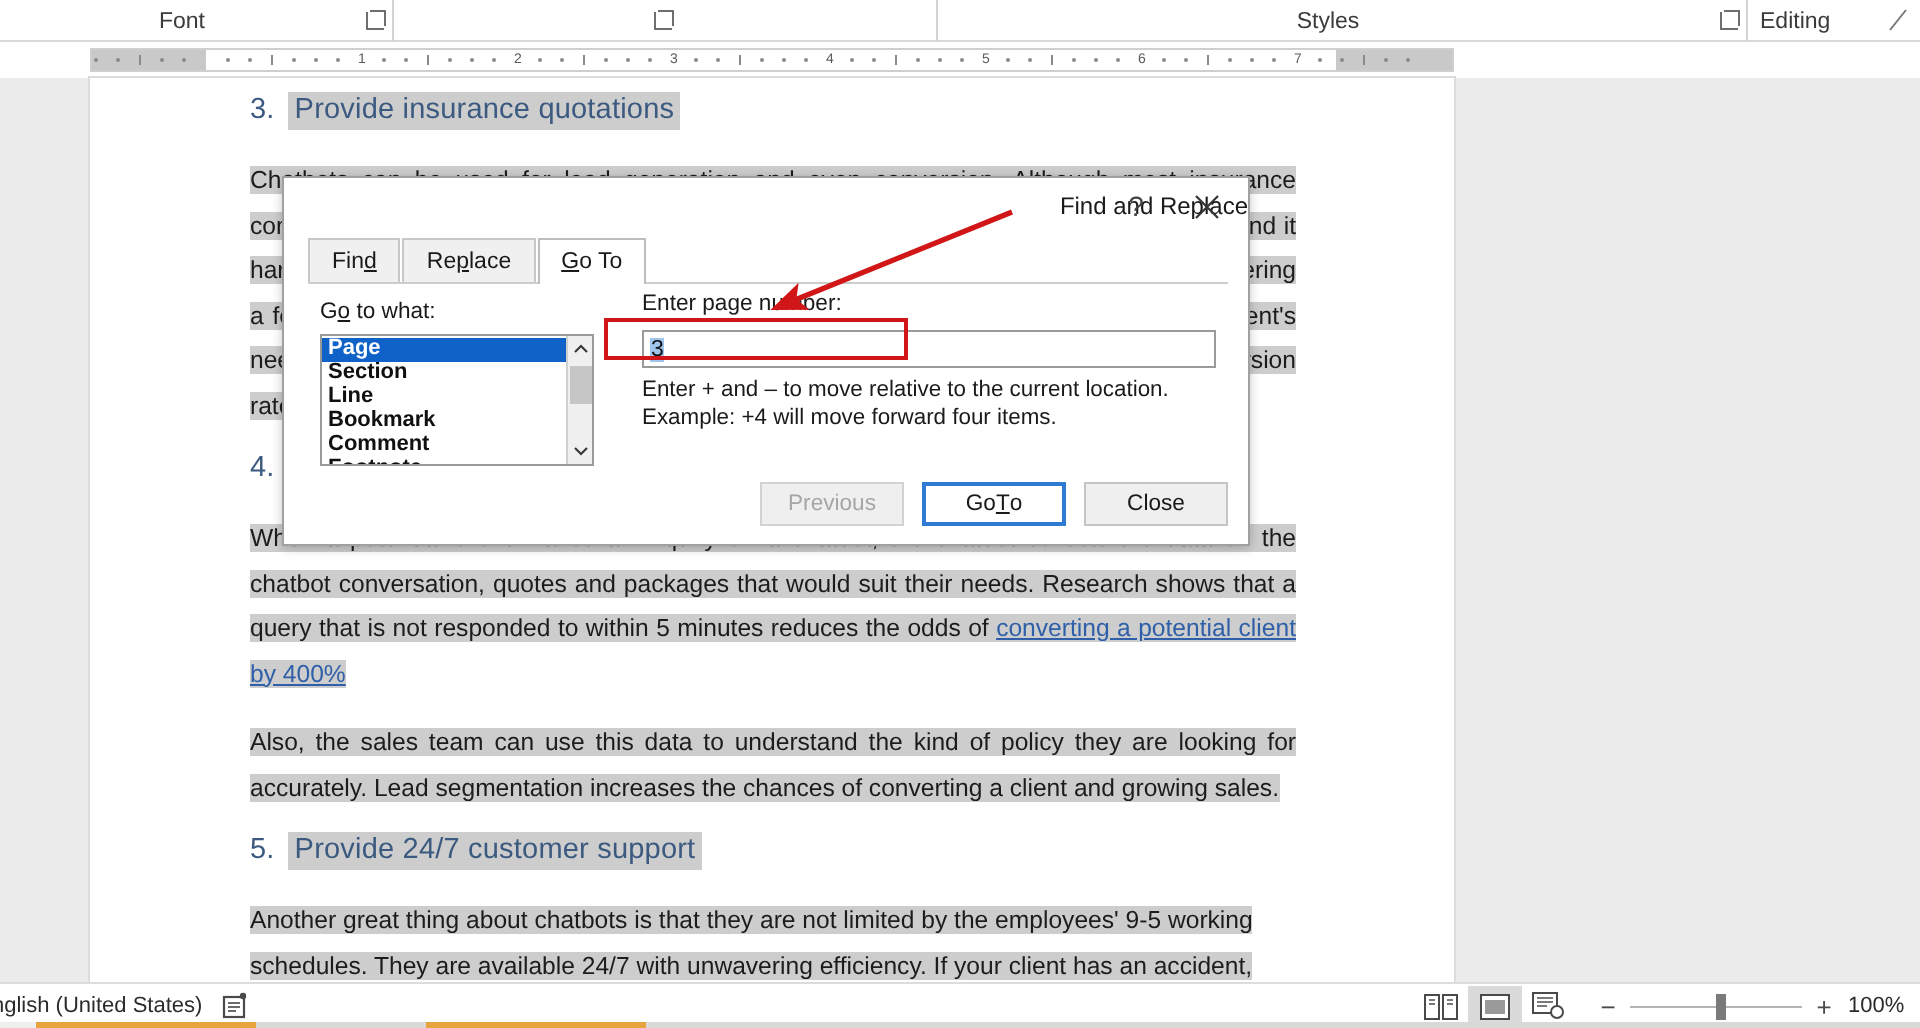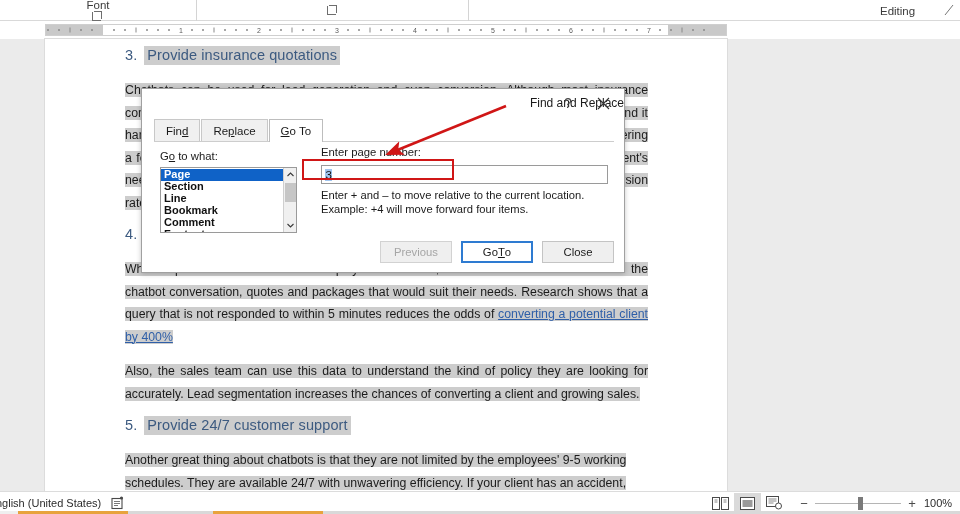--- a/index.html
+++ b/index.html
@@ -33,21 +33,21 @@
     width: 8px; height: 8px;
     border-left: 1.2px solid #6e6e6e;
     border-bottom: 1.2px solid #6e6e6e;
   }
   .launcher::after {
     content: ""; position: absolute; left: 3px; top: 0px;
     width: 7px; height: 7px;
     border-top: 1.2px solid #6e6e6e;
     border-right: 1.2px solid #6e6e6e;
   }
-  .grp-font { left: 0; width: 197px; flex-direction: column; }
+  .grp-font { left: 0; width: 197px; }
   .grp-para { left: 197px; width: 272px; }
   .grp-styles { left: 469px; width: 405px; }
   .grp-editing { left: 874px; width: 86px; border-right: none; }
   .grp-editing .glabel { padding-left: 6px; text-align: left; }
   .editing-arrow {
     position: absolute; right: 6px; top: 4px;
     width: 10px; height: 12px; overflow: hidden;
   }
 
   
@@ -262,20 +262,24 @@
 <body>
 
 <div id="app">
 
   <div class="ribbon-row">
     <div class="ribbon-group grp-font">
       <span class="glabel">Font</span>
       <span class="launcher"></span>
     </div>
     <div class="ribbon-group grp-para">
+      <span class="launcher"></span>
+    </div>
+    <div class="ribbon-group grp-styles">
+      <span class="glabel">Styles</span>
       <span class="launcher"></span>
     </div>
     <div class="ribbon-group grp-editing">
       <span class="glabel">Editing</span>
       <span class="editing-arrow">
         <svg width="10" height="12" viewBox="0 0 10 12">
             <path d="M1 11 L9 1" stroke="#777" stroke-width="1" fill="none"></path>
           </svg>
       </span>
     </div>

